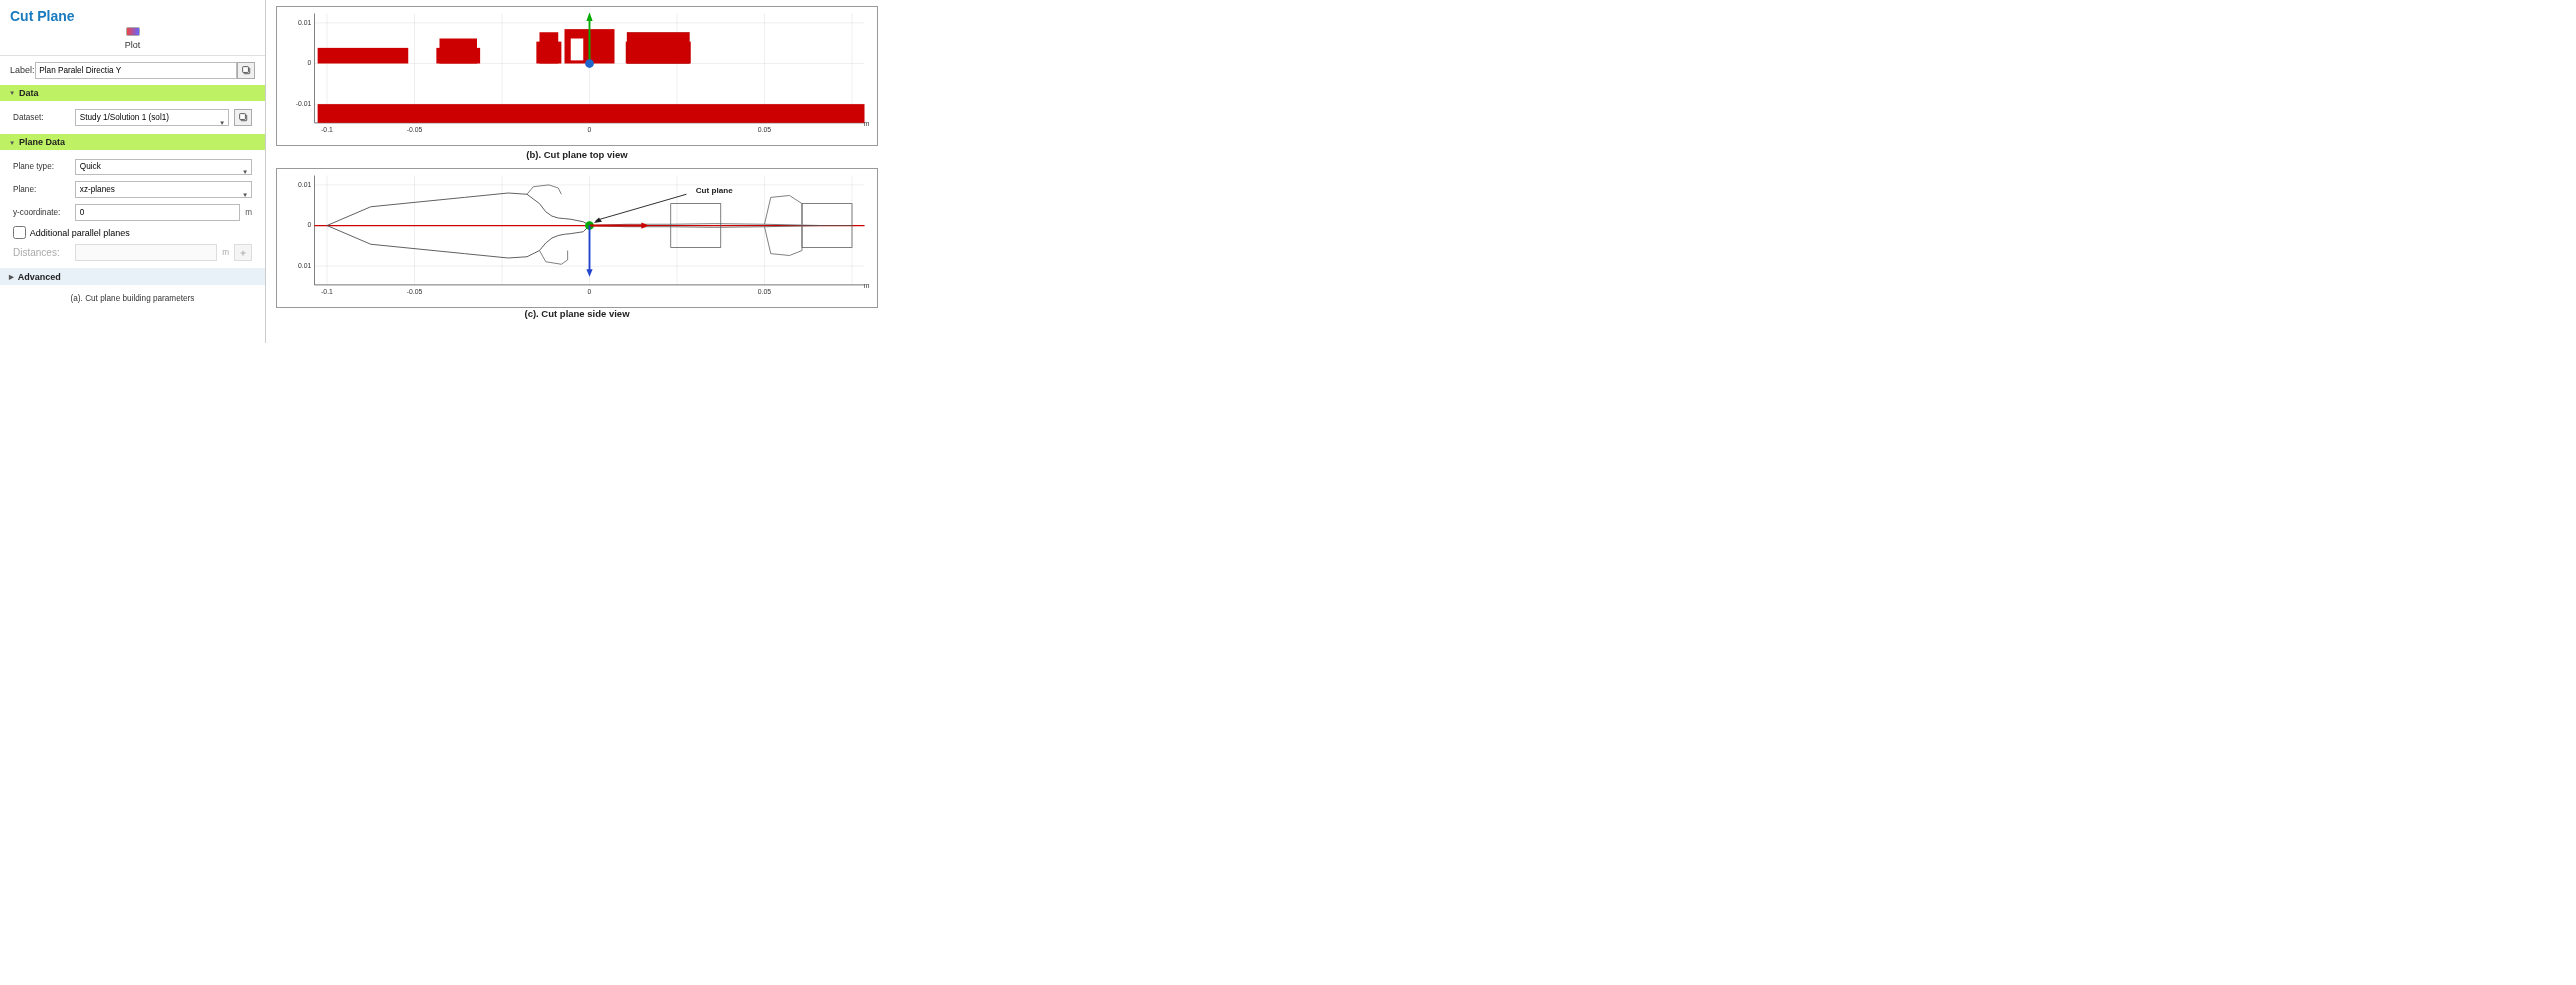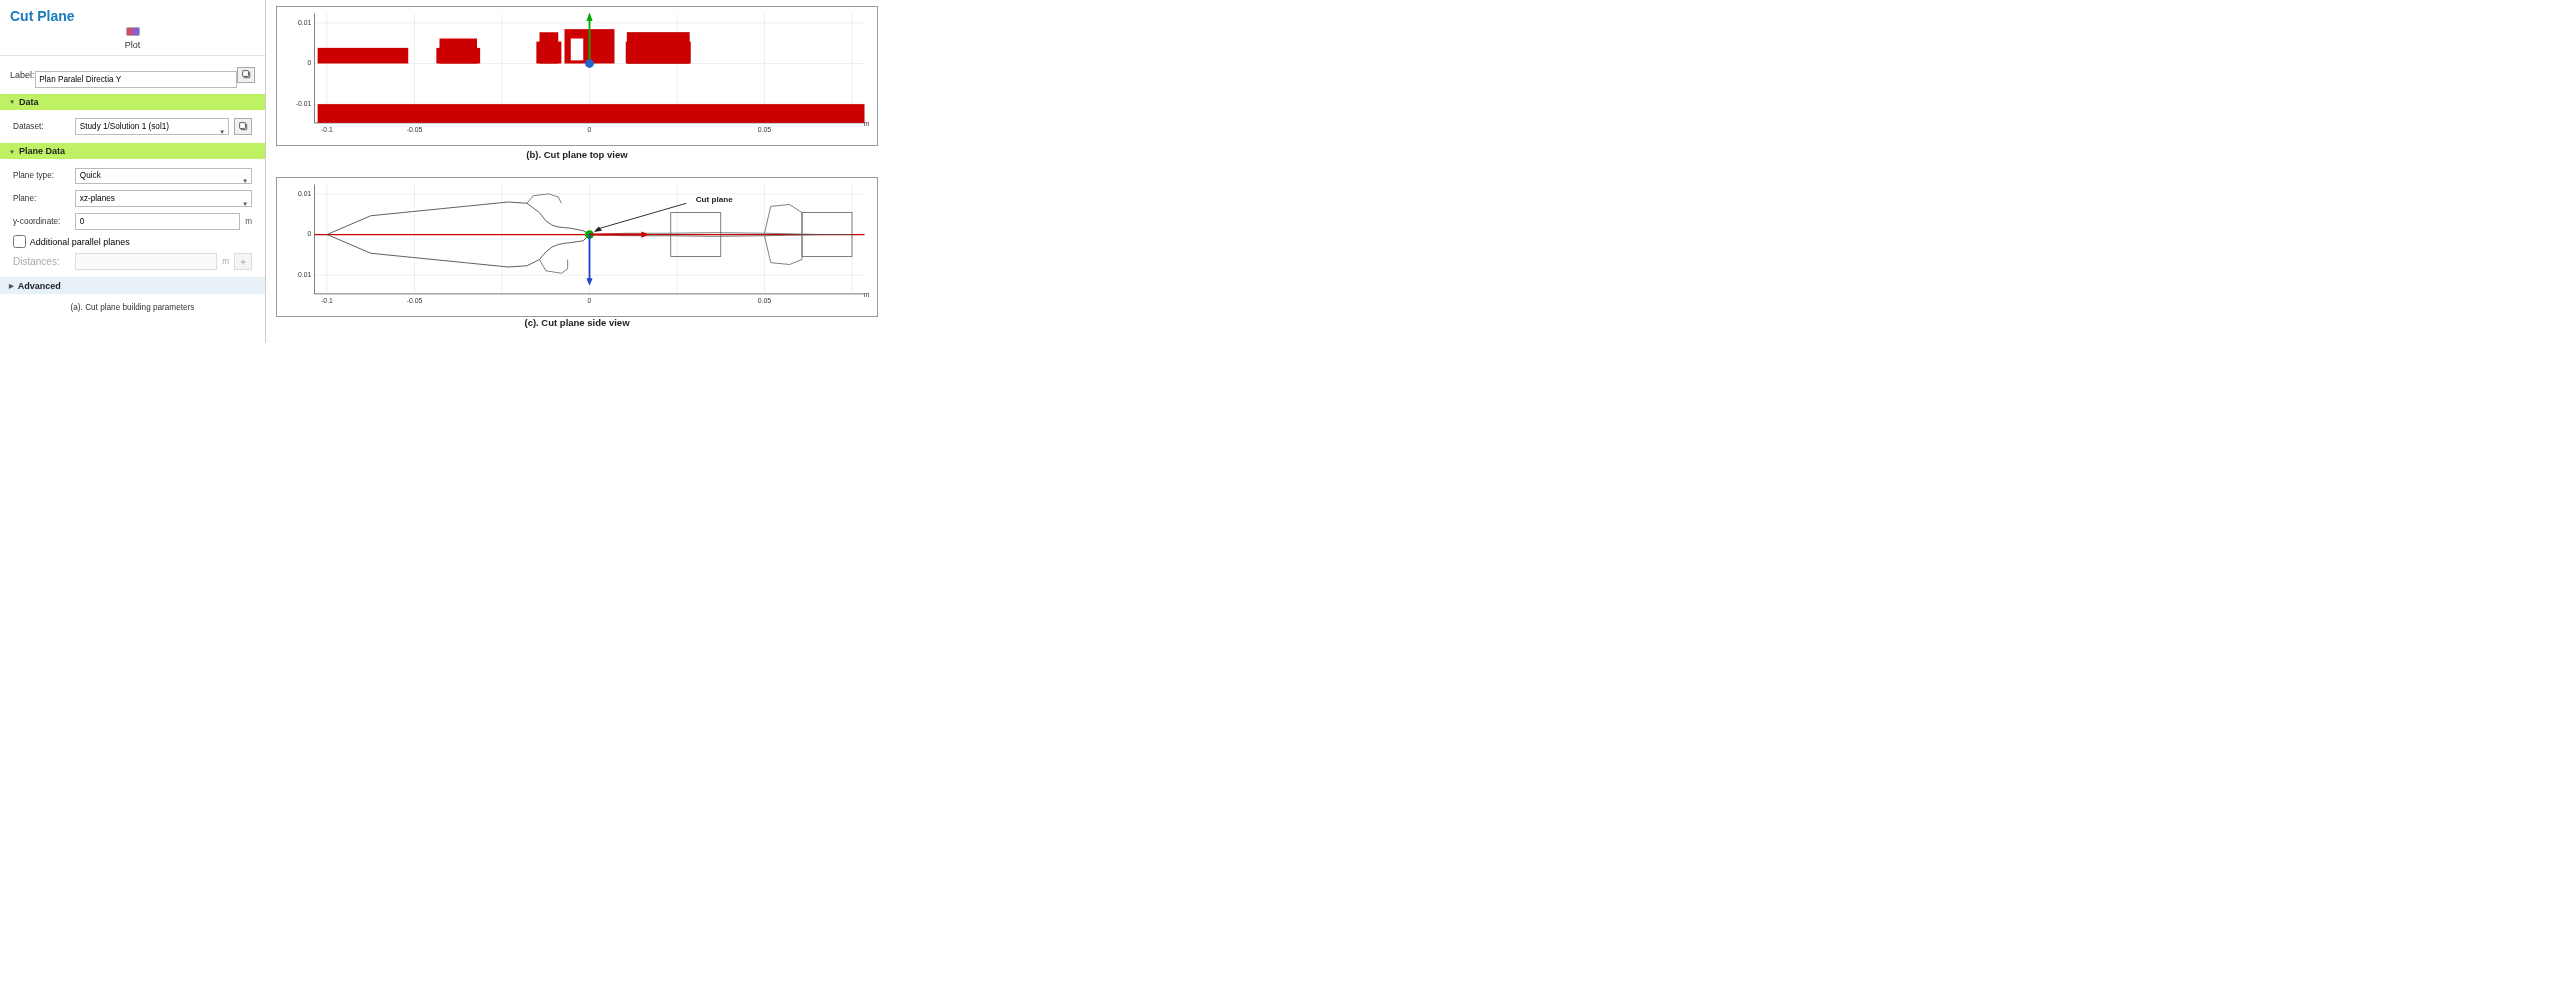--- a/index.html
+++ b/index.html
@@ -64,21 +64,20 @@
       color: #333;
       white-space: nowrap;
     }
 
     .label-input {
       flex: 1;
       border: 0.6px solid #bbb;
       padding: 1.9px 3.8px;
       font-size: 8.2px;
       height: 16.5px;
-      margin-top: 9px;
     }
 
     .icon-btn {
       width: 18px;
       height: 16.5px;
       border: 0.6px solid #aaa;
       background: #f0f0f0;
       display: flex;
       align-items: center;
       justify-content: center;
@@ -230,21 +229,21 @@
       color: #333;
       padding: 9px 0 2.5px 0;
     }
 
     
     .right-panel {
       flex: 1;
       display: flex;
       flex-direction: column;
       padding: 6.3px 10px;
-      gap: 15px;
+      gap: 6px;
     }
 
     .chart-title {
       text-align: center;
       font-size: 9.5px;
       font-weight: bold;
       color: #222;
       margin-bottom: 2.5px;
     }
 

